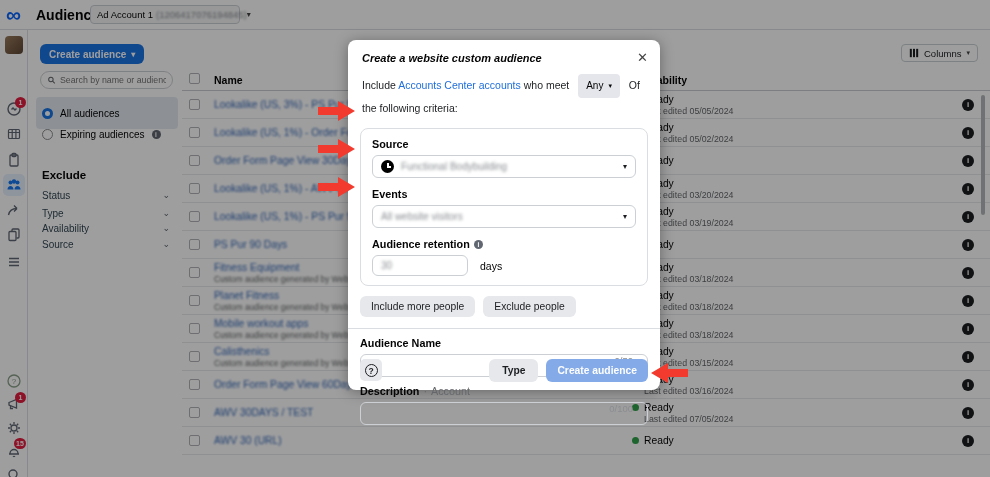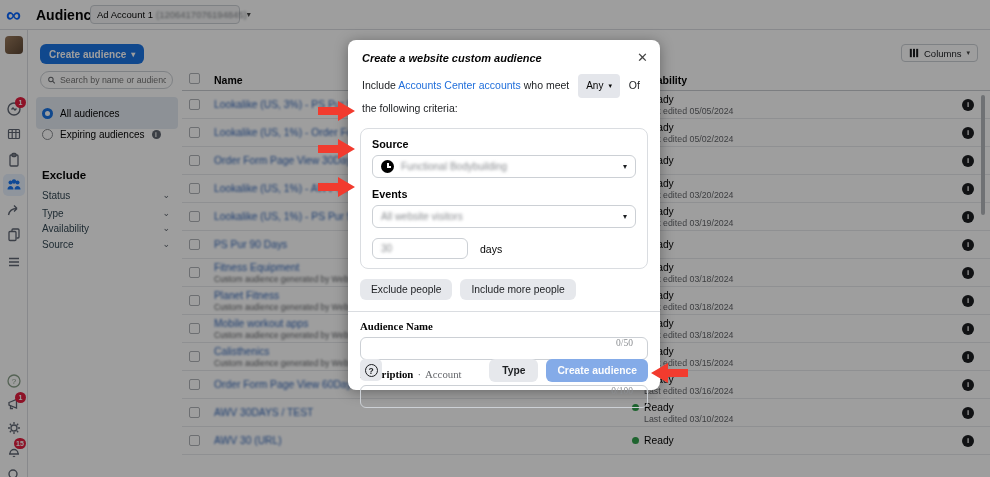--- a/index.html
+++ b/index.html
@@ -114,21 +114,21 @@
   .clock::after { content:""; position:absolute; left:6px; top:3px; width:1.5px; height:4px; background:#fff; }
   .clock::before { content:""; position:absolute; left:6px; top:6px; width:3.5px; height:1.5px; background:#fff; }
   .retention-row { display:flex; align-items:center; gap:12px; }
   .ret-input { width:96px; height:21px; border:1px solid #ccd0d5; border-radius:6px; display:flex;
     align-items:center; padding:0 8px; }
   .ret-input .val { color:#8a8d91; font-size:10px; filter:blur(1.4px); }
   .m-btnrow { display:flex; gap:8px; padding:10px 12px 2px 12px; }
   .grey-btn { background:#e6e8ec; border:none; border-radius:6px; padding:5px 11px; font-size:10.3px;
     color:#1c1e21; font-family:"Liberation Sans",sans-serif; }
   .m-hr { border:none; border-top:1px solid #dadde1; margin:9px 0 0 0; }
-  .m-section { padding:8px 12px 0 12px;font-family:Liberation Serif, serif; }
+  .m-section { padding:8px 12px 0 12px; }
   .m-input { height:23px; border:1px solid #ccd0d5; border-radius:6px; display:flex; align-items:flex-start;
     justify-content:flex-end; padding:0 14px; color:#8a8d91; font-size:9.5px; }
   .opt { color:#65676b; font-weight:normal; }
   .m-footer { position:absolute; left:0; right:0; bottom:0; height:40px; padding:0 12px;
     display:flex; align-items:center; }
   .help-btn { width:22px; height:22px; border-radius:5px; background:#e6e8ec; border:none;
     display:flex; align-items:center; justify-content:center; }
   .help-q { width:13px; height:13px; border:1.2px solid #1c1e21; border-radius:50%; font-size:8.5px;
     font-weight:bold; text-align:center; line-height:12px; color:#1c1e21; }
   .footer-right { margin-left:auto; display:flex; gap:8px; }
@@ -476,21 +476,21 @@
       <span class="cb"></span>
       <div class="namecell">
         <a class="name" href="#">AWV 30DAYS / TEST</a>
 
       </div>
       <div class="statuscell">
         <div class="statusline">
           <span class="dot"></span>
           <span class="status-text">Ready</span>
         </div>
-        <div class="edited">Last edited 03/10/2024</div>
+        <div class="edited">Last edited 07/05/2024</div>
       </div>
       <i class="info-i">i</i>
     </div>
 
     <div class="row">
       <span class="cb"></span>
       <div class="namecell">
         <a class="name" href="#">AWV 30 (URL)</a>
 
       </div>
@@ -533,31 +533,35 @@
         <span class="val">Functional Bodybuilding</span>
         <span class="caret">▾</span>
       </div>
 
       <div class="f-label">Events</div>
       <div class="select">
         <span class="val">All website visitors</span>
         <span class="caret">▾</span>
       </div>
 
+      <div class="f-label">
+        <span>Audience retention</span>
+        <span class="mini-info">i</span>
+      </div>
       <div class="retention-row">
         <div class="ret-input">
           <span class="val">30</span>
         </div>
         <span>days</span>
       </div>
     </div>
 
     <div class="m-btnrow">
+      <button class="grey-btn">Include more people</button>
       <button class="grey-btn">Exclude people</button>
-      <button class="grey-btn">Include more people</button>
     </div>
 
     <hr class="m-hr">
 
     <div class="m-section">
       <div class="f-label">Audience Name</div>
       <div class="m-input">
         <span>0/50</span>
       </div>
     </div>

